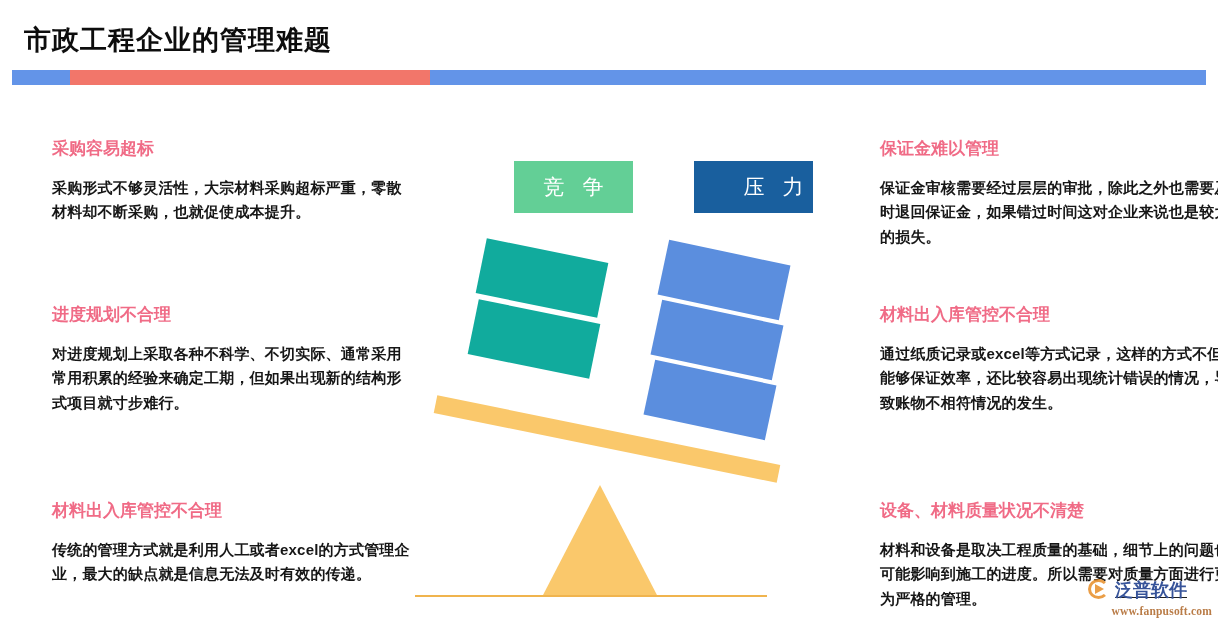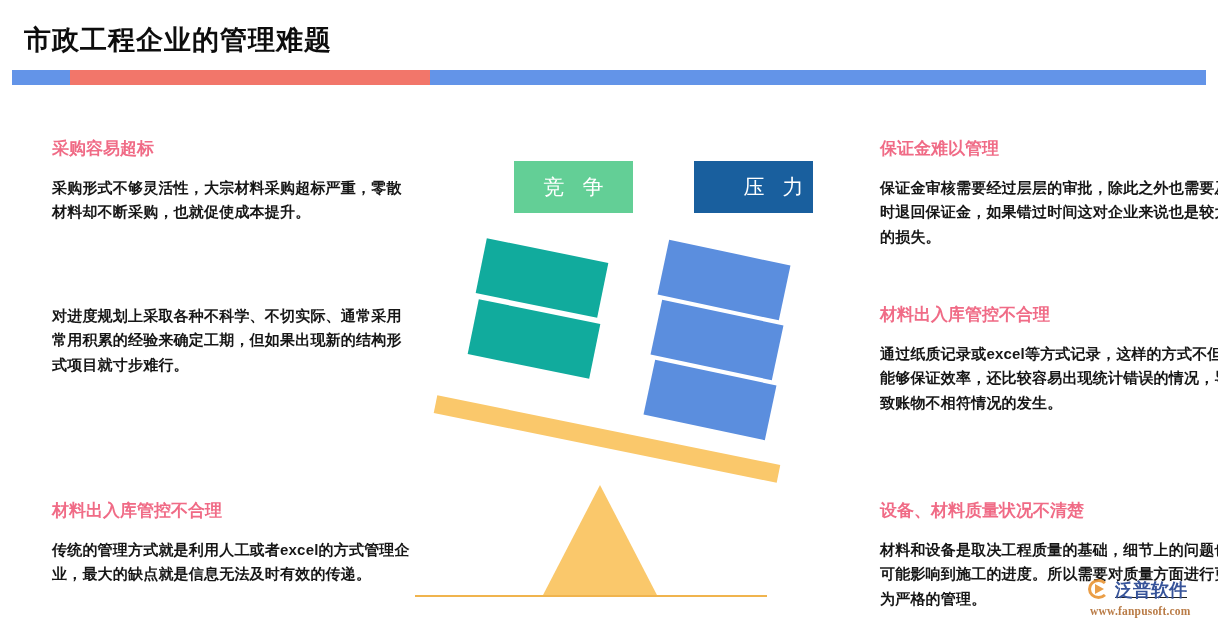--- a/index.html
+++ b/index.html
@@ -198,20 +198,21 @@
   }
   .wm-url {
     font-size: 11.5px;
     font-weight: bold;
     color: #b06a2e;
     letter-spacing: 0.2px;
     margin-top: 1px;
     margin-left: 2px;
     white-space: nowrap;
     font-family: "Liberation Serif", "DejaVu Serif", serif;
+    text-align: right;
   }
 </style>
 </head>
 <body>
 
 <div id="slide">
 
   <div class="title">市政工程企业的管理难题</div>
 
   <div class="divider">
@@ -219,20 +220,21 @@
     <div class="seg-red"></div>
     <div class="seg-blue-right"></div>
   </div>
 
   <div class="col col-left">
     <div class="block">
       <div class="block-heading">采购容易超标</div>
       <div class="block-body">采购形式不够灵活性，大宗材料采购超标严重，零散材料却不断采购，也就促使成本提升。</div>
     </div>
     <div class="block">
+      <div class="block-heading">进度规划不合理</div>
       <div class="block-body">对进度规划上采取各种不科学、不切实际、通常采用常用积累的经验来确定工期，但如果出现新的结构形式项目就寸步难行。</div>
     </div>
     <div class="block">
       <div class="block-heading">材料出入库管控不合理</div>
       <div class="block-body">传统的管理方式就是利用人工或者excel的方式管理企业，最大的缺点就是信息无法及时有效的传递。</div>
     </div>
   </div>
 
   <div class="col col-right">
     <div class="block">

